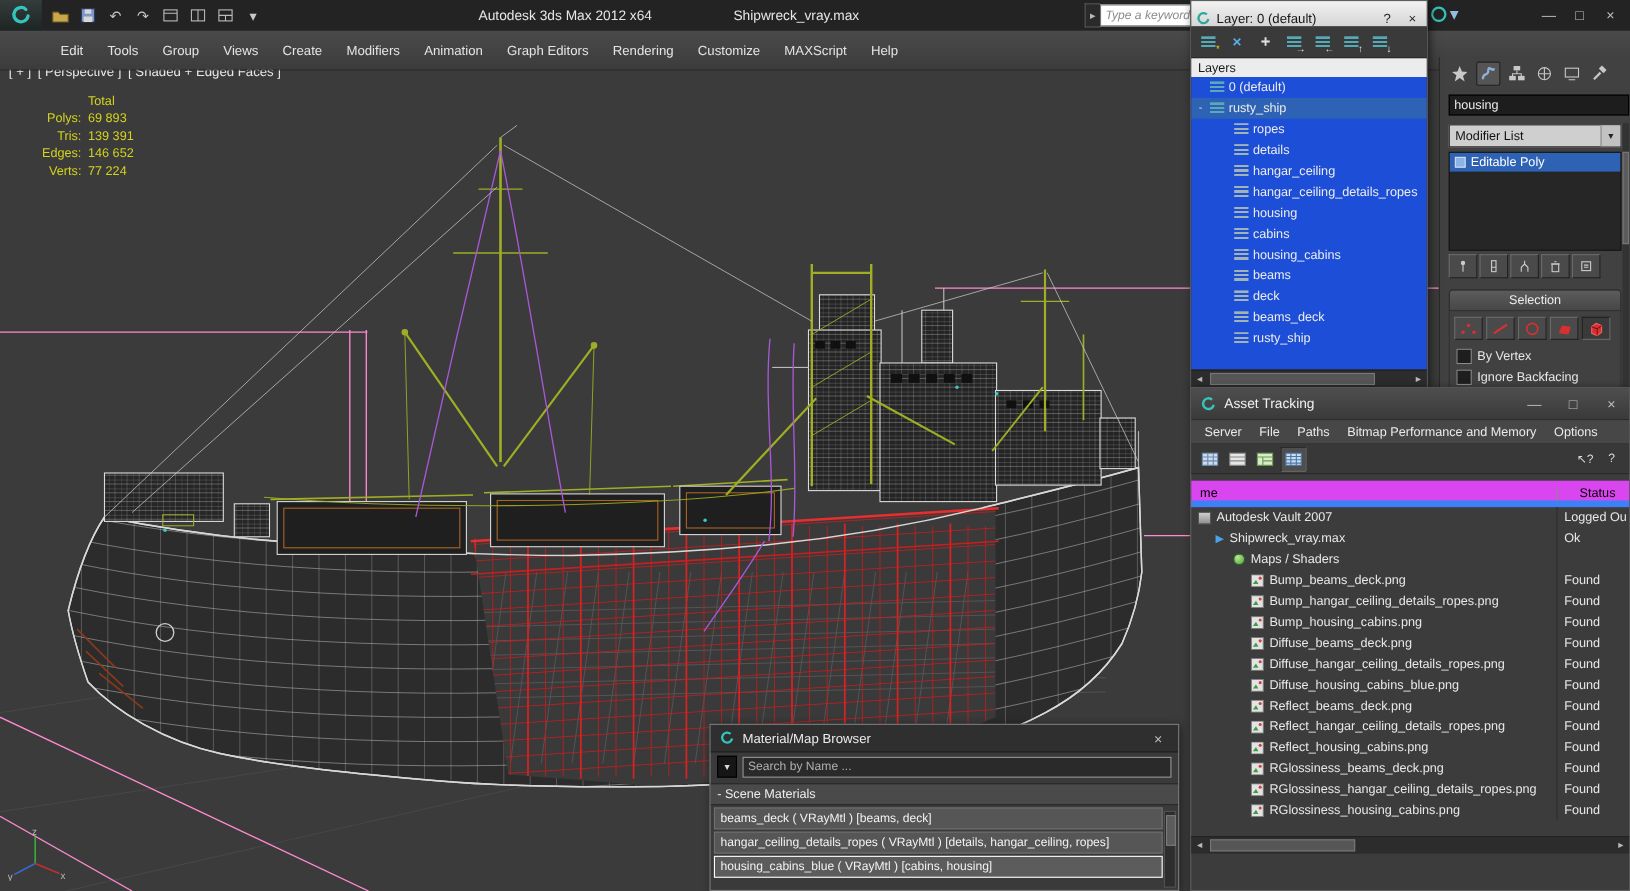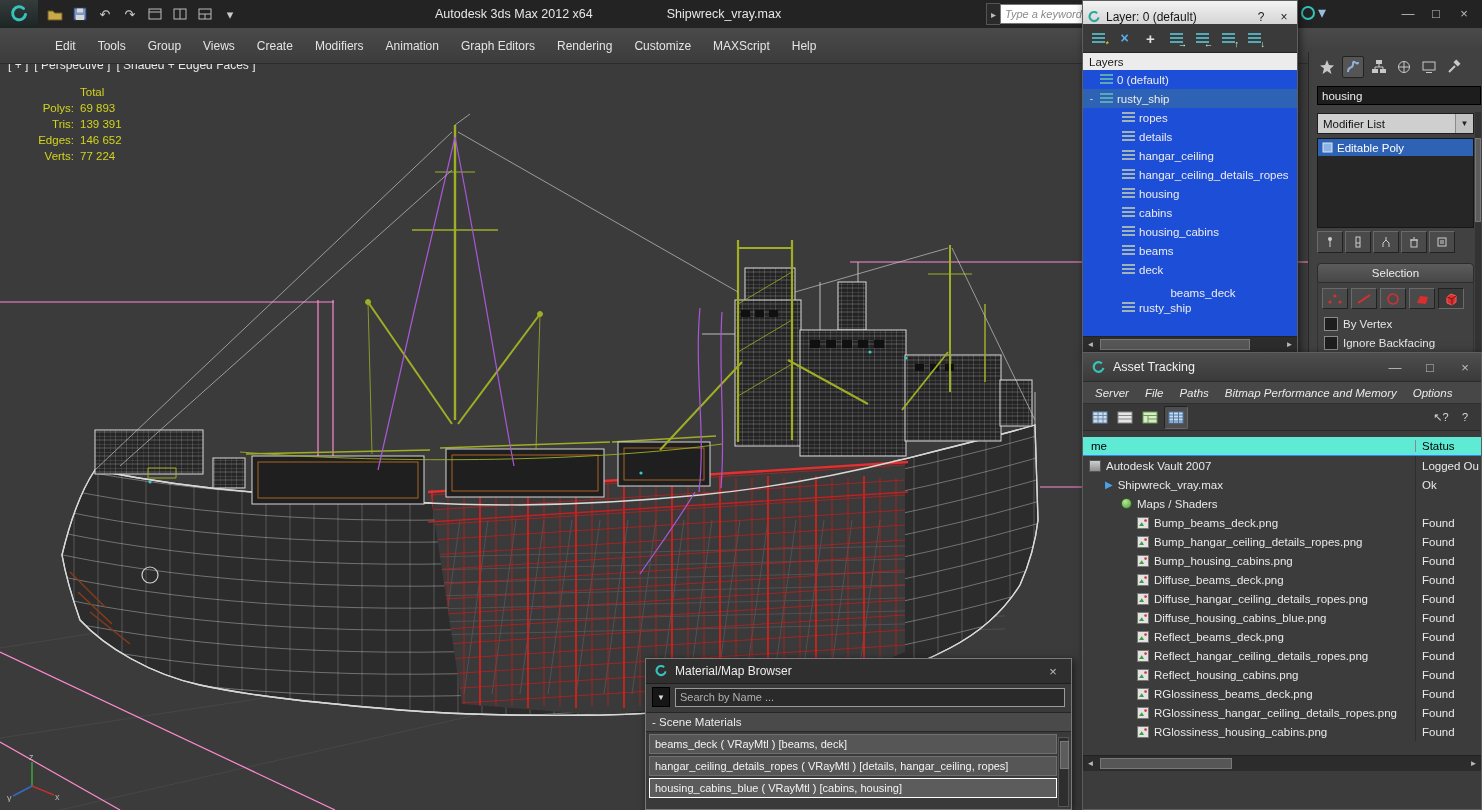--- a/index.html
+++ b/index.html
@@ -87,29 +87,29 @@
   .scr-arrow{width:15px;height:15px;display:flex;align-items:center;justify-content:center;color:#b8b8b8;font-size:8px;}
   .scr-right{margin-left:auto;}
   .scr-thumb{position:absolute;left:17px;top:2px;width:150px;height:11px;background:#565656;border:1px solid #787878;box-sizing:border-box;}
 
   
   .asset-window{position:absolute;left:1082px;top:352px;width:400px;height:458px;background:#3c3c3c;border:1px solid #5e5e5e;z-index:4;
     box-shadow:2px 2px 8px rgba(0,0,0,.55);box-sizing:border-box;display:flex;flex-direction:column;}
   .at-title{height:28px;background:linear-gradient(#4e4e4e,#3a3a3a);display:flex;align-items:center;gap:7px;padding:0 2px 0 8px;border-bottom:1px solid #2c2c2c;}
   .at-title .t{flex:1;font-size:12.5px;color:#f0f0f0;}
   .at-menu{height:21px;background:#474747;display:flex;align-items:center;padding-left:4px;border-bottom:1px solid #303030;}
-  .at-menu-item{padding:0 8px;font-size:11.5px;color:#eaeaea;height:21px;display:flex;align-items:center;font-style:italic;}
+  .at-menu-item{padding:0 8px;font-size:11.5px;color:#eaeaea;height:21px;display:flex;align-items:center;}
   .at-toolbar{height:26px;background:#383838;border-bottom:1px solid #2a2a2a;display:flex;align-items:center;gap:3px;padding:0 6px;}
   .at-tool{width:22px;height:21px;display:flex;align-items:center;justify-content:center;border-radius:2px;}
   .at-tool.pressed{background:#4e4e4e;border:1px solid;border-color:#222 #666 #666 #222;}
   .at-help{margin-left:auto;display:flex;gap:4px;}
   .at-help .hb{width:20px;height:20px;display:flex;align-items:center;justify-content:center;color:#d8d8d8;font-size:11px;}
-  .at-header{height:18px;background:#5eead4;border-bottom:1px solid #3b82f6;display:flex;font-size:11.5px;color:#000;align-items:center;margin-top:6px;}
+  .at-header{height:18px;background:#d946ef;border-bottom:6px solid #3b82f6;display:flex;font-size:11.5px;color:#000;align-items:flex-end;margin-top:6px;}
   .at-header .hn{flex:1;padding-left:8px;}
-  .at-header .hs{width:66px;border-left:1px solid #8a8a8a;padding-left:6px;box-sizing:border-box;}
+  .at-header .hs{width:66px;border-left:1px solid #8a8a8a;padding-left:20px;box-sizing:border-box;}
   .at-rows{height:285px;overflow:hidden;}
   .at-row{height:19px;display:flex;align-items:center;font-size:11.5px;color:#e8e8e8;white-space:nowrap;}
   .at-name{flex:1;display:flex;align-items:center;gap:5px;overflow:hidden;}
   .at-status{width:66px;border-left:1px solid #2e2e2e;padding-left:6px;box-sizing:border-box;align-self:stretch;display:flex;align-items:center;}
   .ic{flex:none;display:inline-flex;align-items:center;justify-content:center;}
   .ic-vault{width:12px;height:12px;background:linear-gradient(#cfcfcf,#8f8f8f);border:1px solid #555;box-sizing:border-box;}
   .ic-max{color:#4aa3e8;font-size:10px;}
   .ic-maps{width:11px;height:11px;border-radius:50%;background:radial-gradient(circle at 35% 30%,#b8e890,#4f9a3f);border:1px solid #2f5f28;box-sizing:border-box;}
   .at-hscroll{height:15px;background:#2c2c2c;border-top:1px solid #222;position:relative;display:flex;align-items:center;margin-top:14px;}
   .at-thumb{position:absolute;left:17px;top:2px;width:132px;height:11px;background:#565656;border:1px solid #787878;box-sizing:border-box;}
@@ -816,21 +816,21 @@
         <div class="lp-row" style="padding-left: 26px;">
           <span class="lp-exp"></span>
           <span class="lp-ic child"></span>
           <span class="lp-label">beams</span>
         </div>
         <div class="lp-row" style="padding-left: 26px;">
           <span class="lp-exp"></span>
           <span class="lp-ic child"></span>
           <span class="lp-label">deck</span>
         </div>
-        <div class="lp-row" style="padding-left: 26px; flex-direction: column;">
+        <div class="lp-row" style="padding-left: 26px;">
           <span class="lp-exp"></span>
           <span class="lp-ic child"></span>
           <span class="lp-label">beams_deck</span>
         </div>
         <div class="lp-row" style="padding-left: 26px;">
           <span class="lp-exp"></span>
           <span class="lp-ic child"></span>
           <span class="lp-label">rusty_ship</span>
         </div>
       </div>

